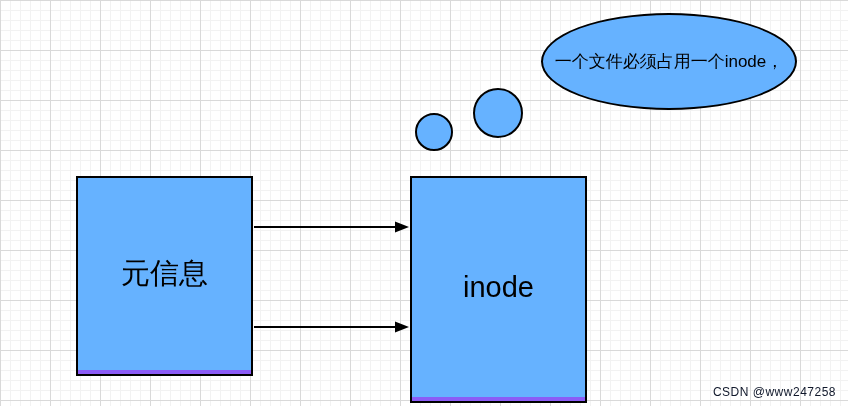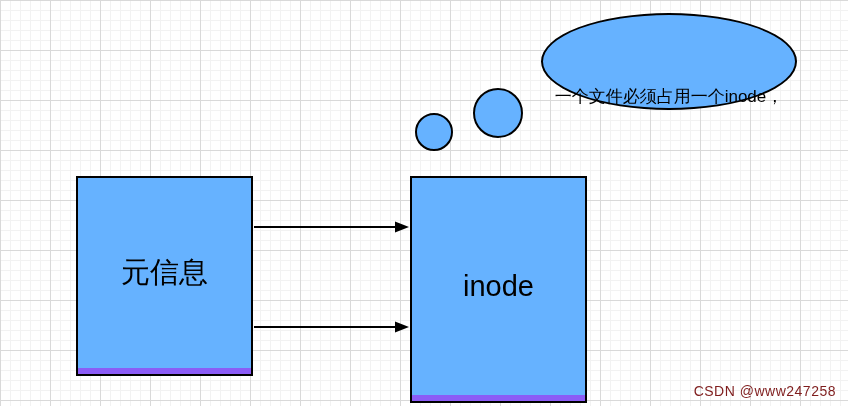--- a/index.html
+++ b/index.html
@@ -34,46 +34,46 @@
   .cell {
     flex: 1;
     display: flex;
     align-items: center;
     justify-content: center;
     font-size: 29px;
     color: #000000;
     box-sizing: border-box;
   }
   .cell.top {
-    border-bottom: 6px solid #8b5cf6;
+    border-bottom: 4px solid #8b5cf6;
   }
   .bubble-ellipse {
     border-radius: 50%;
     display: flex;
     flex-direction: column;
     align-items: center;
-    justify-content: flex-end;
+    justify-content: center;
     text-align: center;
     font-size: 17px;
     line-height: 23px;
     color: #000000;
   }
   .bubble-circle {
     border-radius: 50%;
   }
   .arrow-svg {
     position: absolute;
     overflow: visible;
   }
   .watermark {
     position: absolute;
     right: 12px;
     bottom: 7px;
-    font-size: 14px;
-    color: #7f1d1d;
+    font-size: 12px;
+    color: #0f172a;
     letter-spacing: 0.5px;
   }
 </style>
 </head>
 <body>
 
 <div class="shape two-cell-box" style="left:76px; top:176px; width:177px; height:200px;">
   <div class="cell top">
     <span>元信息</span>
   </div>

